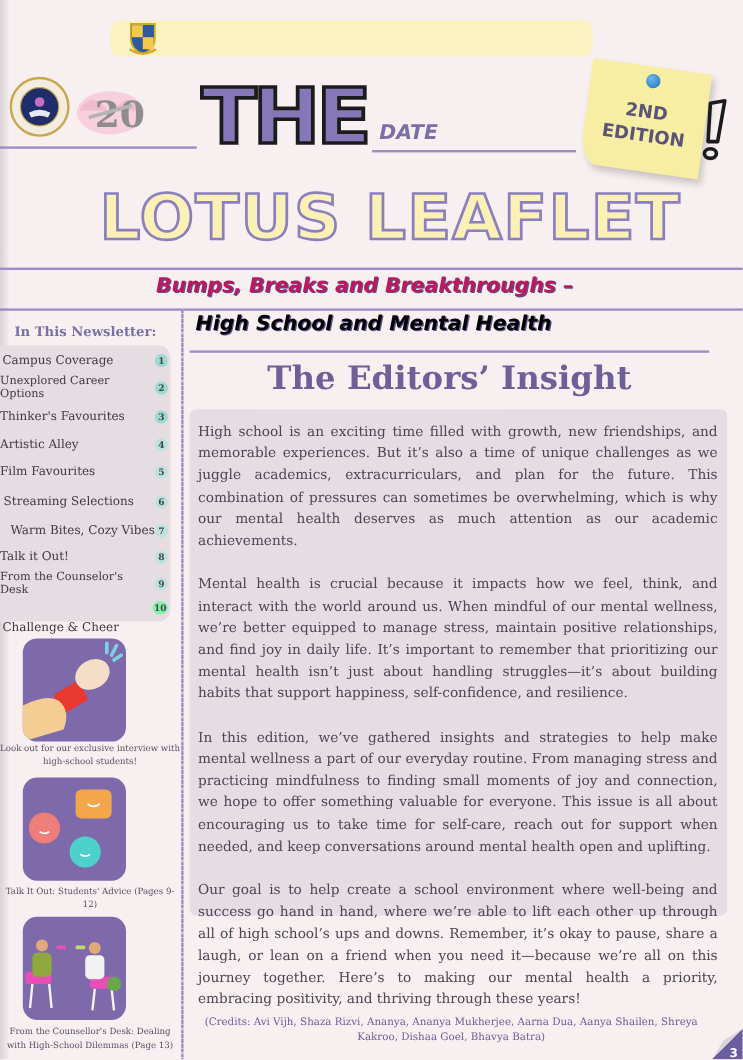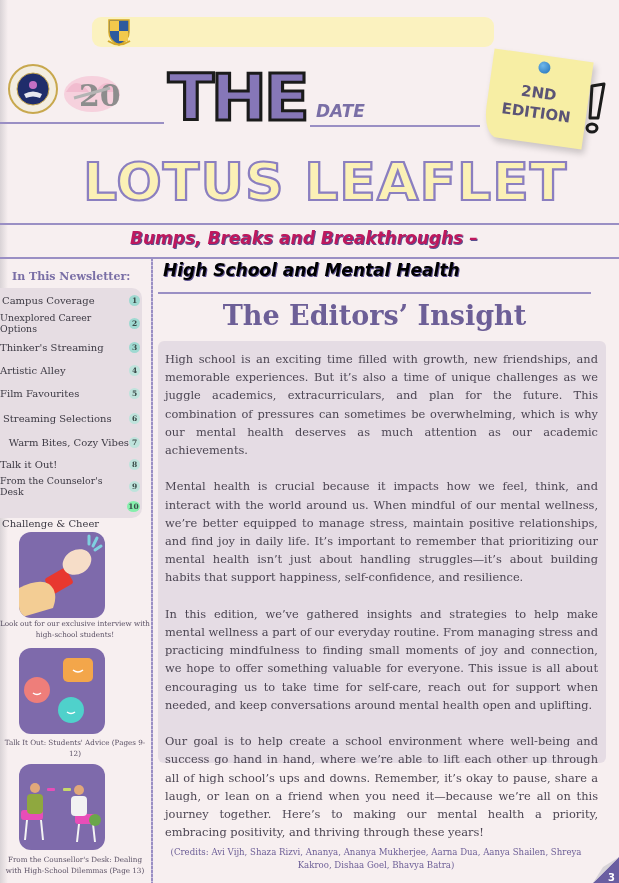--- a/index.html
+++ b/index.html
@@ -209,21 +209,21 @@
 
 <div class="toc-item" style="top:292px;">
   <span style="padding-left:2px;">Campus Coverage</span>
   <span class="num">1</span>
 </div>
 <div class="toc-item" style="top:315px;">
   <span style="font-size:9.4px;">Unexplored Career Options</span>
   <span class="num">2</span>
 </div>
 <div class="toc-item" style="top:339px;">
-  <span>Thinker's Streaming</span>
+  <span>Thinker's Favourites</span>
   <span class="num">3</span>
 </div>
 <div class="toc-item" style="top:362px;">
   <span>Artistic Alley</span>
   <span class="num" style="background:#bfe3dc;">4</span>
 </div>
 <div class="toc-item" style="top:385px;">
   <span>Film Favourites</span>
   <span class="num" style="background:#bfe3dc;">5</span>
 </div>

